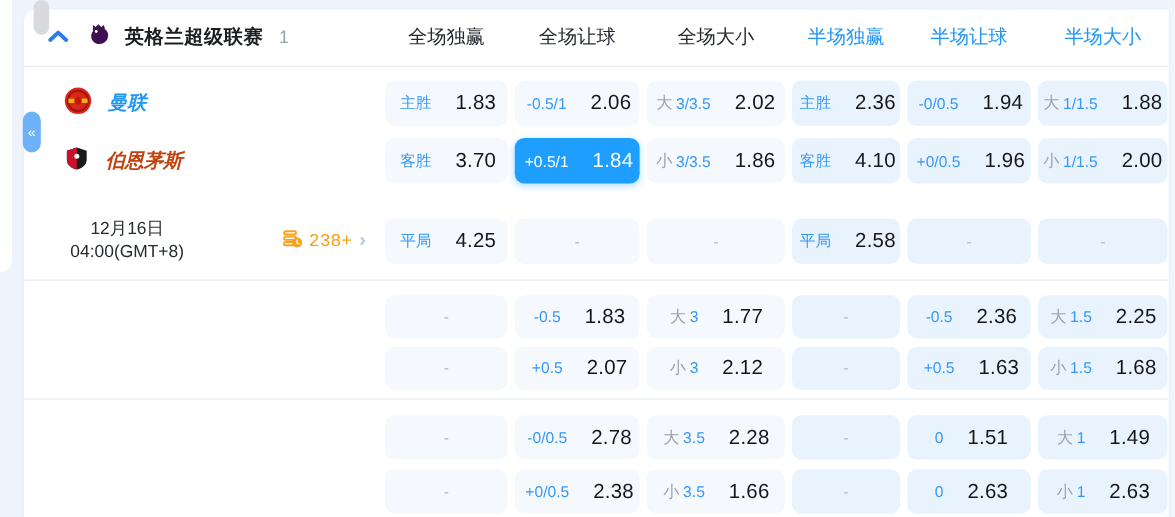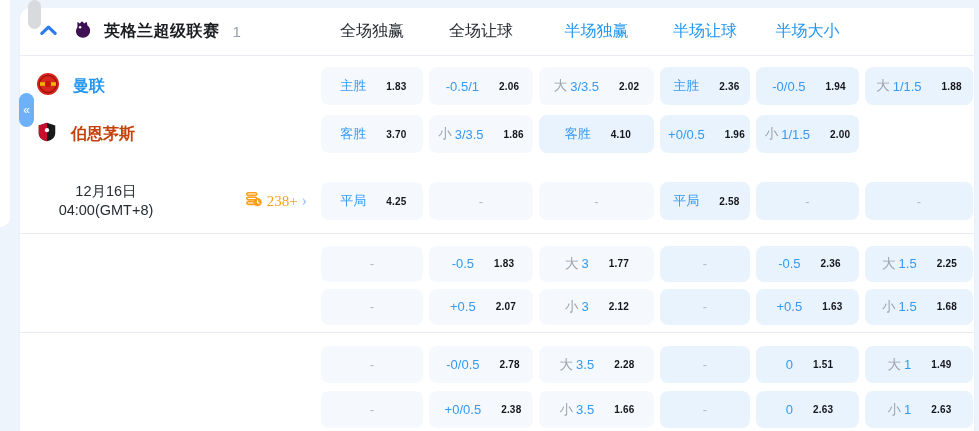--- a/index.html
+++ b/index.html
@@ -36,33 +36,33 @@
   .secC{padding-top:9px;} .secC .r{height:45px;}
   
   .cell{height:38px;border-radius:8px;display:flex;align-items:center;justify-content:center;column-gap:20px;
     font-size:13px;cursor:pointer;}
   .secB .cell{height:36px;} .secC .cell{height:37px;}
   .c-ft{background:#f5f8fc;}
   .c-ht{background:#e9f3fe;}
   .left{display:flex;align-items:center;gap:3px;}
   .pre{color:#9aa3ad;font-size:13.5px;}
   .lbl{color:#3599f5;font-size:13px;}
-  .val{color:#14161a;font-weight:bold;font-size:10px;letter-spacing:.2px;}
+  .val{color:#14161a;font-weight:normal;font-size:17px;letter-spacing:.2px;}
   .dash{color:#b2b8c0;font-size:13px;}
   .sel{background:#1e9fff;box-shadow:0 2px 6px rgba(30,159,255,.35);}
   .sel .lbl,.sel .val{color:#fff;}
   .spread{padding:0 15px 0 16px;}
   .c-dash{justify-content:center !important;cursor:default;}
   
-  .team{display:flex;align-items:center;gap:13px;padding-left:16px;}
+  .team{display:flex;align-items:center;gap:13px;padding-left:33px;font-style:italic;}
   .t-name{font-size:16px;font-weight:bold;color:#c2410c;}
   .t-name.home{color:#2196f3;}
   .meta{display:flex;align-items:center;justify-content:space-between;padding-left:10px;padding-right:2px;}
   .dt{width:152px;text-align:center;color:#272c33;font-size:14.5px;line-height:1.32;}
-  .more{display:flex;align-items:center;gap:4px;color:#f9a11b;font-size:15px;cursor:pointer;background:none;border:none;font-family:Liberation Serif, serif;}
+  .more{display:flex;align-items:center;gap:4px;color:#f9a11b;font-size:15px;cursor:pointer;background:none;border:none;font-family:Liberation Mono, monospace;}
   .more .arrow{color:#a6c9ee;font-size:16px;font-weight:bold;line-height:1;}
   
   .skel{position:relative;height:14px;margin-top:5px;}
   .skel-left{position:absolute;left:0;top:0;width:88px;height:14px;background:#f3f8fe;}
   .skel-items{position:absolute;left:117px;top:0;display:flex;gap:29px;}
   .skel-items div{width:66px;height:14px;background:#ecf0f5;border-radius:7px;}
 </style>
 </head>
 <body>
 
@@ -85,20 +85,21 @@
         <svg width="22" height="24" viewBox="0 0 24 24">
           <path fill="#3d1152" d="M7 3 l2.5 2 L12 2.5 l2.5 2.5 L17 3 l1 4 c3 2 3.6 6 2.1 9 c-2 4 -7 5.6 -10.6 3.6 C5 17.5 4.4 12 7 9 Z"></path>
           <circle cx="10" cy="9" r="1.3" fill="#fff"></circle>
         </svg>
       </span>
       <span class="league-title">英格兰超级联赛</span>
       <span class="league-count">1</span>
     </div>
     <div class="col-h">全场独赢</div>
     <div class="col-h">全场让球</div>
+    <div class="col-h">全场大小</div>
     <div class="col-h half">半场独赢</div>
     <div class="col-h half">半场让球</div>
     <div class="col-h half">半场大小</div>
   </div>
 
   <div class="secA">
 
     <div class="grid r">
       <div class="team">
         <span>
@@ -166,20 +167,27 @@
         </span>
         <span class="t-name">伯恩茅斯</span>
       </div>
       <div class="cell c-ft">
           <span class="left">
             <span class="pre"></span>
             <span class="lbl">客胜</span>
           </span>
           <span class="val">3.70</span>
         </div>
+      <div class="cell sel">
+          <span class="left">
+            <span class="pre"></span>
+            <span class="lbl">+0.5/1</span>
+          </span>
+          <span class="val">1.84</span>
+        </div>
       <div class="cell c-ft">
           <span class="left">
             <span class="pre">小</span>
             <span class="lbl">3/3.5</span>
           </span>
           <span class="val">1.86</span>
         </div>
       <div class="cell c-ht">
           <span class="left">
             <span class="pre"></span>

